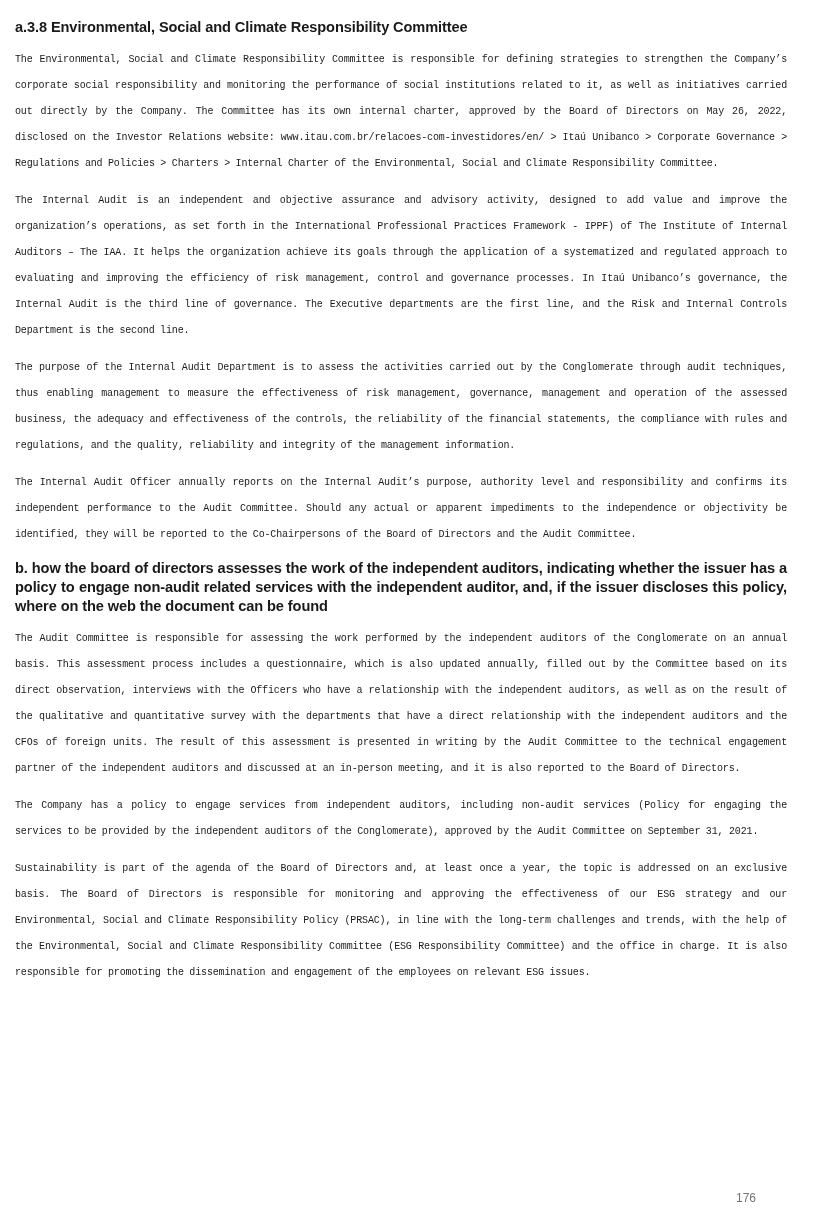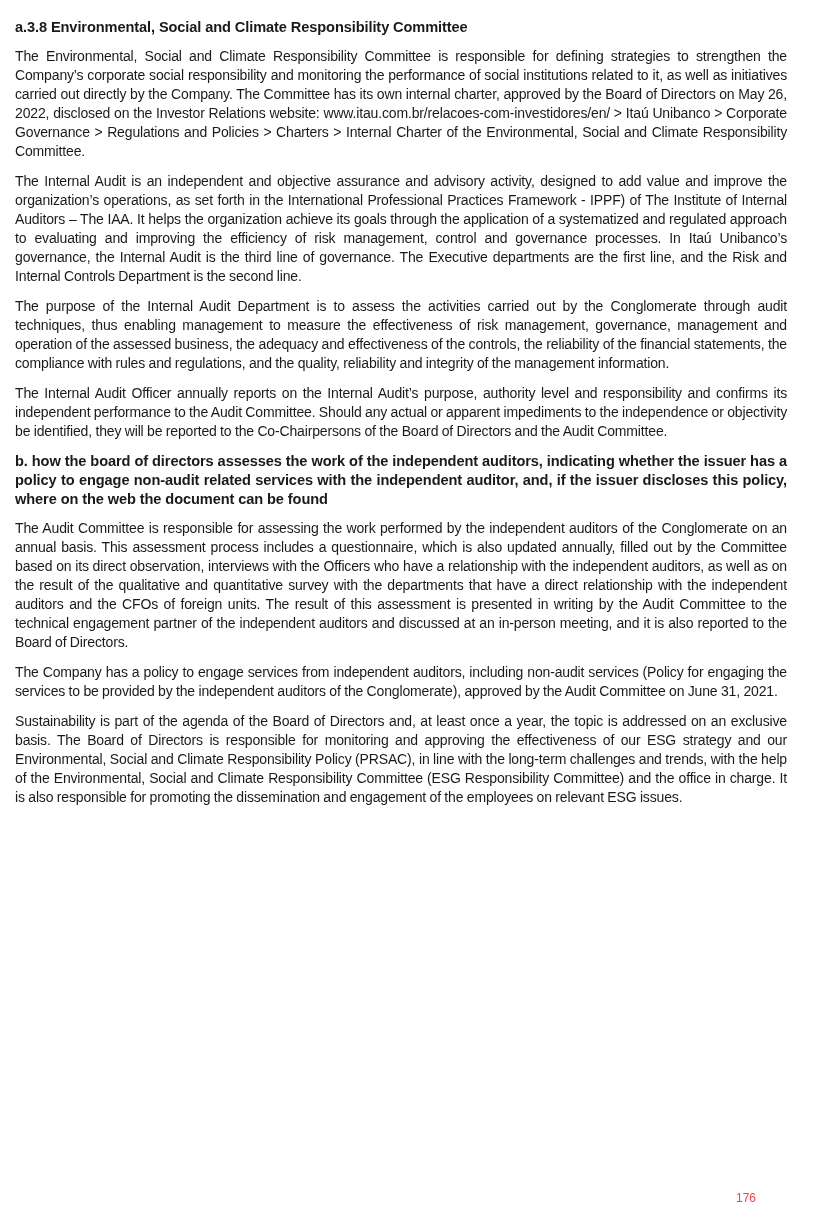--- a/index.html
+++ b/index.html
@@ -24,35 +24,35 @@
     .heading {
       font-family: "Liberation Sans", sans-serif;
       font-weight: bold;
       font-size: 14.6px;
       line-height: 19px;
       margin: 0 0 10px 0;
       text-align: justify;
       letter-spacing: -0.1px;
     }
     .para {
-      font-family: Liberation Sans, sans-serif;
-      font-size: 14px;
-      line-height: 19px;
+      font-family: Liberation Mono, monospace;
+      font-size: 10px;
+      line-height: 26px;
       margin: 0 0 11px 0;
       text-align: justify;
       letter-spacing: -0.15px;
       word-spacing: -0.3px;
     }
     .page-number {
       position: absolute;
       left: 736px;
       top: 1191px;
       font-family: "Liberation Sans", sans-serif;
       font-size: 12px;
-      color: #ef4444;
+      color: #737373;
     }
   </style>
 </head>
 <body>
 
 <div class="page">
 
   <section>
     <h2 class="heading">a.3.8 Environmental, Social and Climate Responsibility Committee</h2>
     <p class="para">The Environmental, Social and Climate Responsibility Committee is responsible for defining strategies to strengthen the Company’s corporate social responsibility and monitoring the performance of social institutions related to it, as well as initiatives carried out directly by the Company. The Committee has its own internal charter, approved by the Board of Directors on May 26, 2022, disclosed on the Investor Relations website: www.itau.com.br/relacoes-com-investidores/en/ &gt; Itaú Unibanco &gt; Corporate Governance &gt; Regulations and Policies &gt; Charters &gt; Internal Charter of the Environmental, Social and Climate Responsibility Committee.</p>
@@ -60,21 +60,21 @@
 
   <section>
     <p class="para">The Internal Audit is an independent and objective assurance and advisory activity, designed to add value and improve the organization’s operations, as set forth in the International Professional Practices Framework - IPPF) of The Institute of Internal Auditors – The IAA. It helps the organization achieve its goals through the application of a systematized and regulated approach to evaluating and improving the efficiency of risk management, control and governance processes. In Itaú Unibanco’s governance, the Internal Audit is the third line of governance. The Executive departments are the first line, and the Risk and Internal Controls Department is the second line.</p>
     <p class="para">The purpose of the Internal Audit Department is to assess the activities carried out by the Conglomerate through audit techniques, thus enabling management to measure the effectiveness of risk management, governance, management and operation of the assessed business, the adequacy and effectiveness of the controls, the reliability of the financial statements, the compliance with rules and regulations, and the quality, reliability and integrity of the management information.</p>
     <p class="para">The Internal Audit Officer annually reports on the Internal Audit’s purpose, authority level and responsibility and confirms its independent performance to the Audit Committee. Should any actual or apparent impediments to the independence or objectivity be identified, they will be reported to the Co-Chairpersons of the Board of Directors and the Audit Committee.</p>
   </section>
 
   <section>
     <h2 class="heading">b. how the board of directors assesses the work of the independent auditors, indicating whether the issuer has a policy to engage non-audit related services with the independent auditor, and, if the issuer discloses this policy, where on the web the document can be found</h2>
     <p class="para">The Audit Committee is responsible for assessing the work performed by the independent auditors of the Conglomerate on an annual basis. This assessment process includes a questionnaire, which is also updated annually, filled out by the Committee based on its direct observation, interviews with the Officers who have a relationship with the independent auditors, as well as on the result of the qualitative and quantitative survey with the departments that have a direct relationship with the independent auditors and the CFOs of foreign units. The result of this assessment is presented in writing by the Audit Committee to the technical engagement partner of the independent auditors and discussed at an in-person meeting, and it is also reported to the Board of Directors.</p>
-    <p class="para">The Company has a policy to engage services from independent auditors, including non-audit services (Policy for engaging the services to be provided by the independent auditors of the Conglomerate), approved by the Audit Committee on June 31, 2021.</p>
+    <p class="para">The Company has a policy to engage services from independent auditors, including non-audit services (Policy for engaging the services to be provided by the independent auditors of the Conglomerate), approved by the Audit Committee on September 31, 2021.</p>
   </section>
 
   <section>
     <p class="para">Sustainability is part of the agenda of the Board of Directors and, at least once a year, the topic is addressed on an exclusive basis. The Board of Directors is responsible for monitoring and approving the effectiveness of our ESG strategy and our Environmental, Social and Climate Responsibility Policy (PRSAC), in line with the long-term challenges and trends, with the help of the Environmental, Social and Climate Responsibility Committee (ESG Responsibility Committee) and the office in charge. It is also responsible for promoting the dissemination and engagement of the employees on relevant ESG issues.</p>
   </section>
 
 </div>
 
 <div class="page-number">176</div>
 

